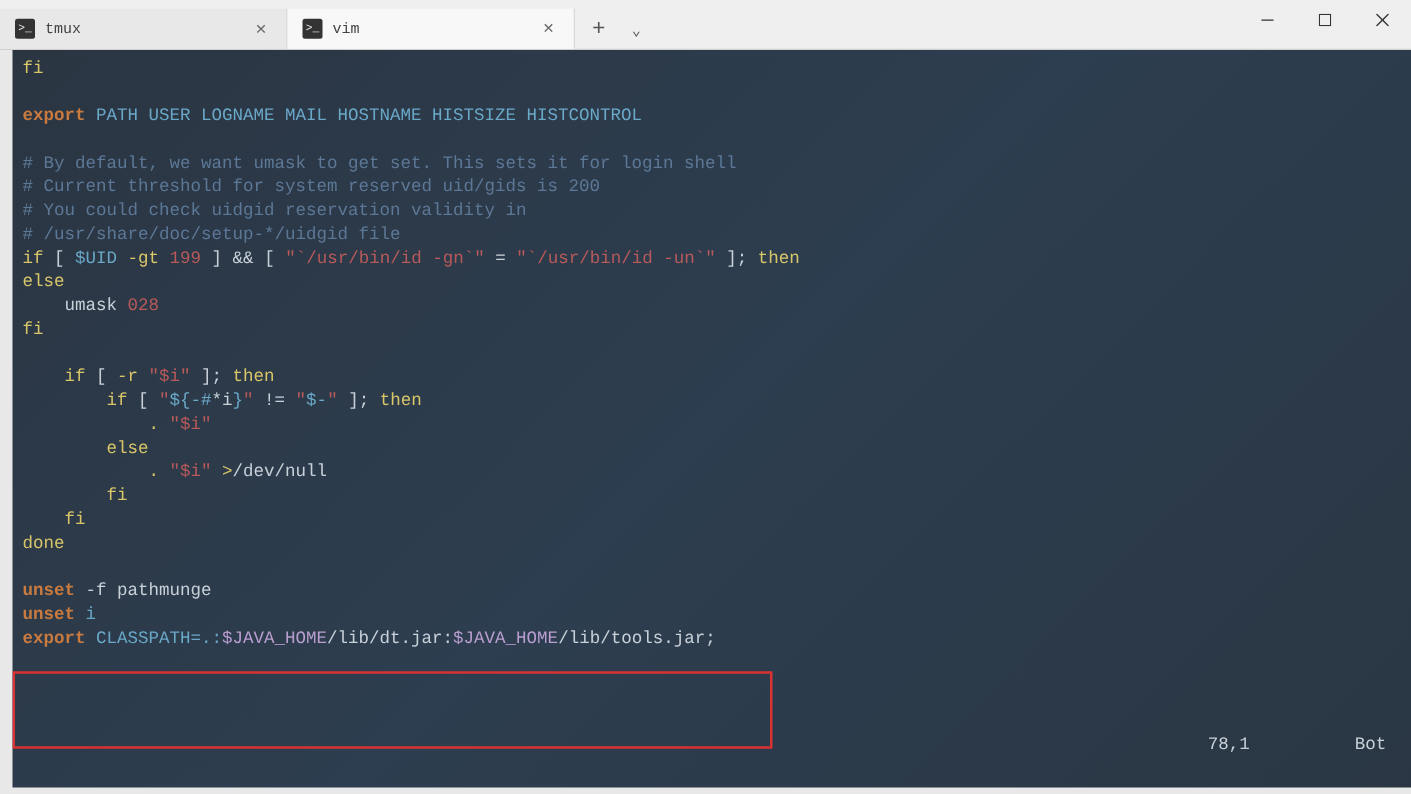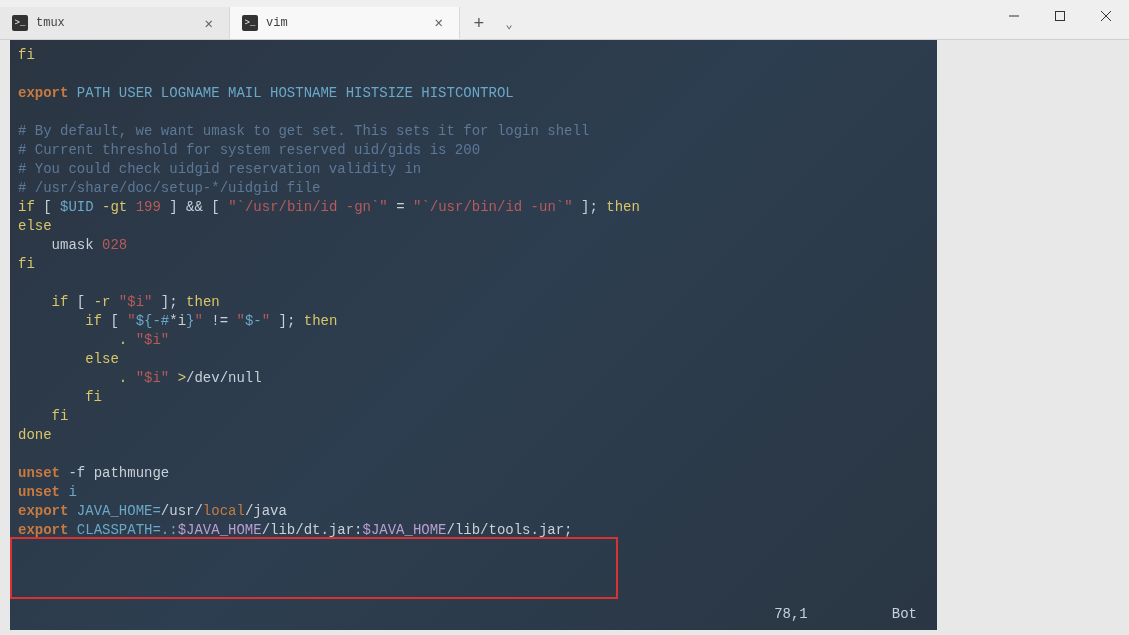--- a/index.html
+++ b/index.html
@@ -90,21 +90,21 @@
       display: flex;
       align-items: center;
       justify-content: center;
       color: #333;
       font-size: 12px;
       cursor: pointer;
     }
     .terminal {
       background: #2a3441;
       background: linear-gradient(135deg, #2b3542 0%, #2d3e50 50%, #2a3643 100%);
-      width: 927px;
+      width: 1119px;
       height: 590px;
       margin-left: 10px;
       padding: 6px 8px;
       font-size: 14px;
       line-height: 19px;
       color: #c8d0d8;
       position: relative;
       overflow: hidden;
     }
     .line { white-space: pre; font-family: "Consolas", "Courier New", monospace; }
@@ -115,21 +115,21 @@
     .kw-comment { color: #5c7896; margin-top: 13px; }
     .kw-string { color: #b85a5a; }
     .kw-local { color: #c97a3f; }
     .highlight-box {
       position: absolute;
       border: 2px solid #d93232;
       pointer-events: none;
     }
     .status-right {
       position: absolute;
-      bottom: 6px;
+      bottom: 24px;
       right: 20px;
       color: #c8d0d8;
       font-size: 14px;
       white-space: pre;
     }
   </style>
 </head>
 <body>
 
 <div class="title-bar">
@@ -185,19 +185,18 @@
 <div class="line"><span class="kw-yellow">        if</span><span> [ </span><span class="kw-string">"</span><span class="kw-cyan">${-#</span><span>*i</span><span class="kw-cyan">}</span><span class="kw-string">"</span><span> != </span><span class="kw-string">"</span><span class="kw-cyan">$-</span><span class="kw-string">"</span><span> ]</span><span>; </span><span class="kw-yellow">then</span></div>
 <div class="line"><span class="kw-yellow">            . </span><span class="kw-string">"$i"</span></div>
 <div class="line"><span class="kw-yellow">        else</span></div>
 <div class="line"><span class="kw-yellow">            . </span><span class="kw-string">"$i"</span><span> </span><span class="kw-yellow">&gt;</span><span>/dev/null</span></div>
 <div class="line"><span class="kw-yellow">        fi</span></div>
 <div class="line"><span class="kw-yellow">    fi</span></div>
 <div class="line"><span class="kw-yellow">done</span></div>
 <div class="line">&nbsp;</div>
 <div class="line"><span class="kw-orange">unset</span><span> -f </span><span>pathmunge</span></div>
 <div class="line"><span class="kw-orange">unset</span><span class="kw-cyan"> i</span></div>
-<div class="line"><span class="kw-orange">export</span><span class="kw-cyan"> JAVA_HOME=</span><span>/usr/</span><span class="kw-local">local</span><span>/java</span></div>
 <div class="line"><span class="kw-orange">export</span><span class="kw-cyan"> CLASSPATH=.:</span><span class="kw-purple">$JAVA_HOME</span><span>/lib/dt.jar:</span><span class="kw-purple">$JAVA_HOME</span><span>/lib/tools.jar;</span></div>
 
 <div class="highlight-box" id="hl-box" style="top: 497px; left: 0px; width: 608px; height: 62px;"></div>
 
 <div class="status-right"><span>78,1</span>          <span>Bot</span></div>
 </div>
 
 </body></html>

